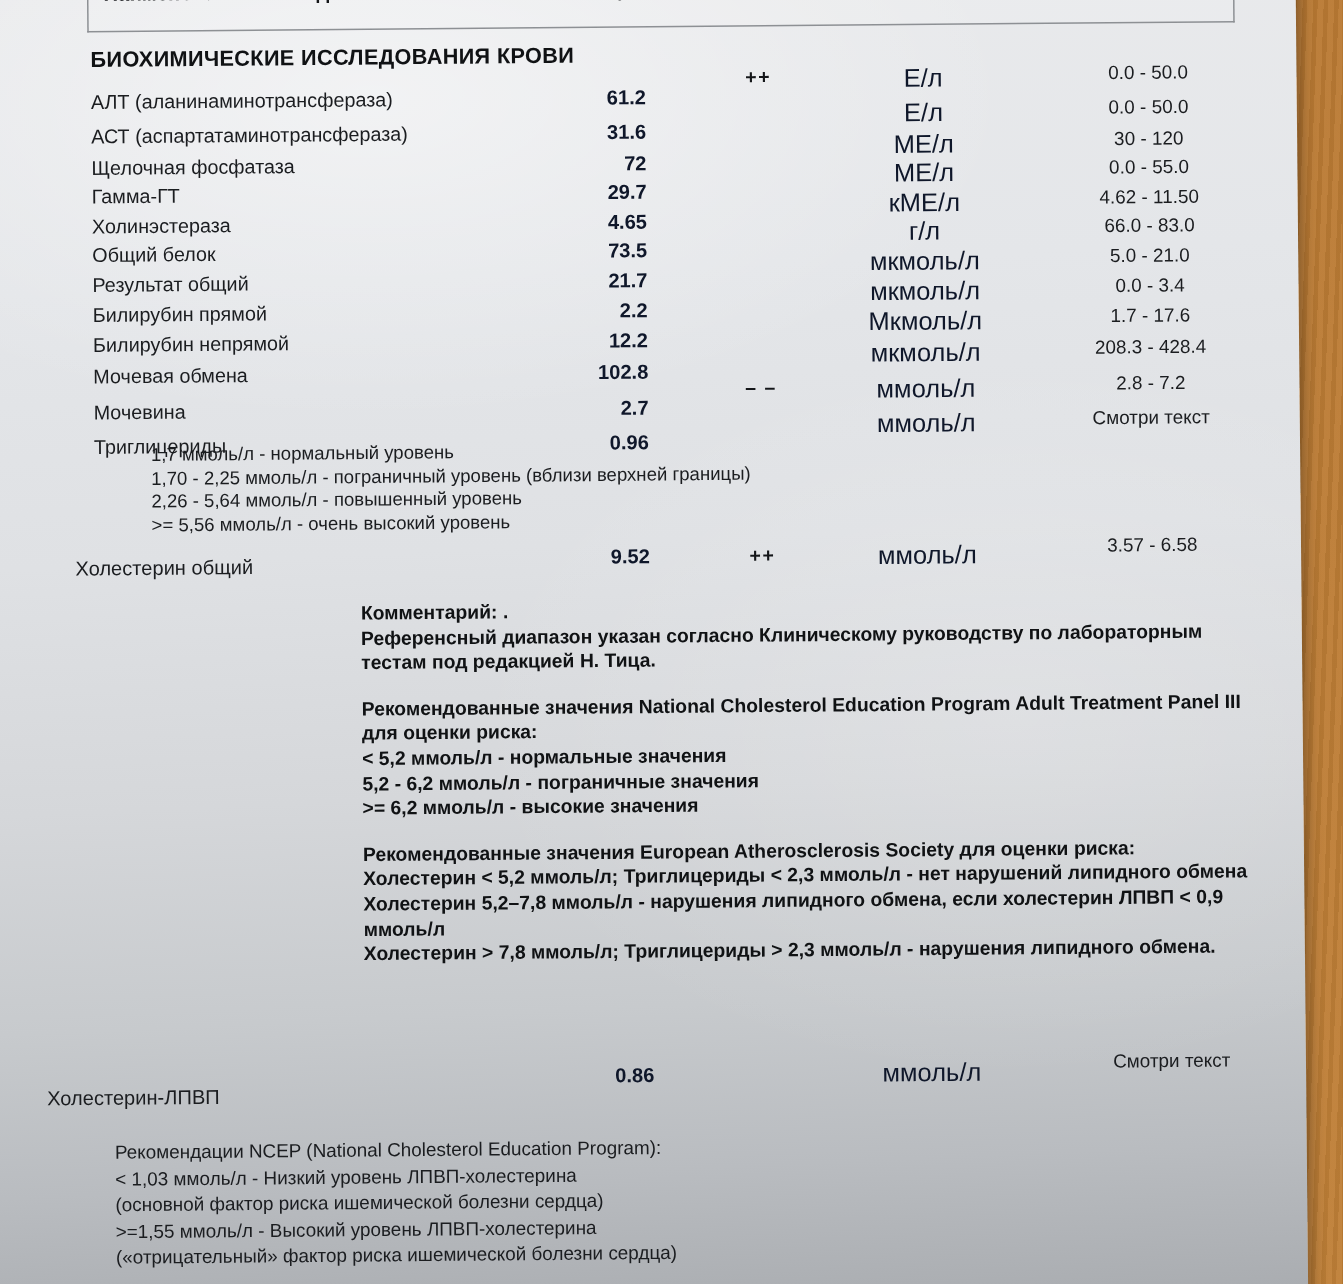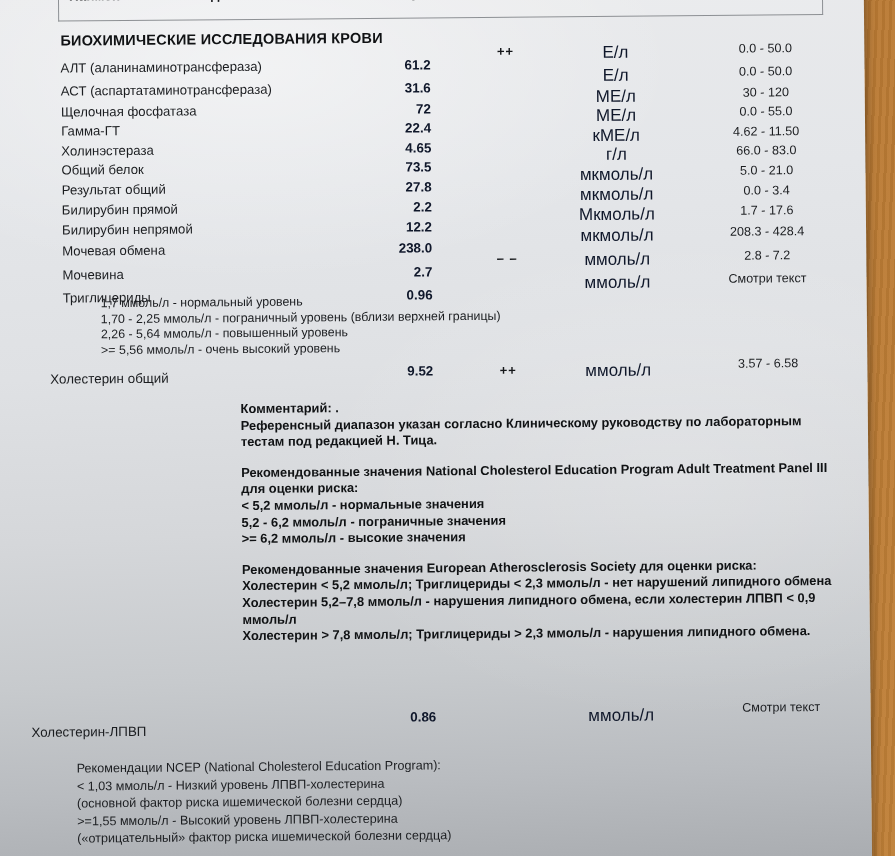--- a/index.html
+++ b/index.html
@@ -154,21 +154,21 @@
   <div class="analyte" style="top:102px">
     <span class="a-name">Щелочная фосфатаза</span>
     <span class="a-val">72</span>
     <span class="a-flag shift-up"></span>
     <span class="a-unit shift-up">МЕ/л</span>
     <span class="a-ref shift-up">30 - 120</span>
   </div>
 
   <div class="analyte" style="top:121px">
     <span class="a-name">Гамма-ГТ</span>
-    <span class="a-val">22.4</span>
+    <span class="a-val">29.7</span>
     <span class="a-flag shift-up"></span>
     <span class="a-unit shift-up">МЕ/л</span>
     <span class="a-ref shift-up">0.0 - 55.0</span>
   </div>
 
   <div class="analyte" style="top:141px">
     <span class="a-name">Холинэстераза</span>
     <span class="a-val">4.65</span>
     <span class="a-flag shift-up"></span>
     <span class="a-unit shift-up">кМЕ/л</span>
@@ -178,21 +178,21 @@
   <div class="analyte" style="top:160px">
     <span class="a-name">Общий белок</span>
     <span class="a-val">73.5</span>
     <span class="a-flag shift-up"></span>
     <span class="a-unit shift-up">г/л</span>
     <span class="a-ref shift-up">66.0 - 83.0</span>
   </div>
 
   <div class="analyte" style="top:180px">
     <span class="a-name">Результат общий</span>
-    <span class="a-val">27.8</span>
+    <span class="a-val">21.7</span>
     <span class="a-flag shift-up"></span>
     <span class="a-unit shift-up">мкмоль/л</span>
     <span class="a-ref shift-up">5.0 - 21.0</span>
   </div>
 
   <div class="analyte" style="top:200px">
     <span class="a-name">Билирубин прямой</span>
     <span class="a-val">2.2</span>
     <span class="a-flag shift-up"></span>
     <span class="a-unit shift-up">мкмоль/л</span>
@@ -202,21 +202,21 @@
   <div class="analyte" style="top:220px">
     <span class="a-name">Билирубин непрямой</span>
     <span class="a-val">12.2</span>
     <span class="a-flag shift-up"></span>
     <span class="a-unit shift-up">Мкмоль/л</span>
     <span class="a-ref shift-up">1.7 - 17.6</span>
   </div>
 
   <div class="analyte" style="top:241px">
     <span class="a-name">Мочевая обмена</span>
-    <span class="a-val">238.0</span>
+    <span class="a-val">102.8</span>
     <span class="a-flag shift-up"></span>
     <span class="a-unit shift-up">мкмоль/л</span>
     <span class="a-ref shift-up">208.3 - 428.4</span>
   </div>
 
   <div class="analyte" style="top:265px">
     <span class="a-name">Мочевина</span>
     <span class="a-val">2.7</span>
     <span class="a-flag shift-up">– –</span>
     <span class="a-unit shift-up">ммоль/л</span>

